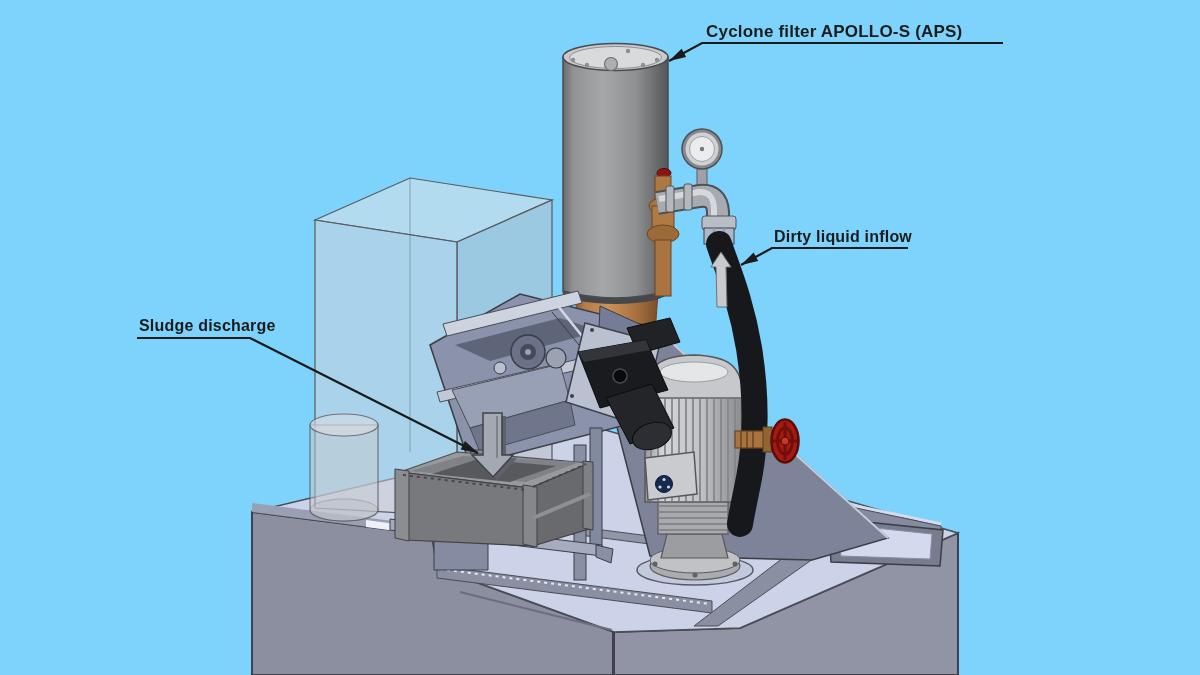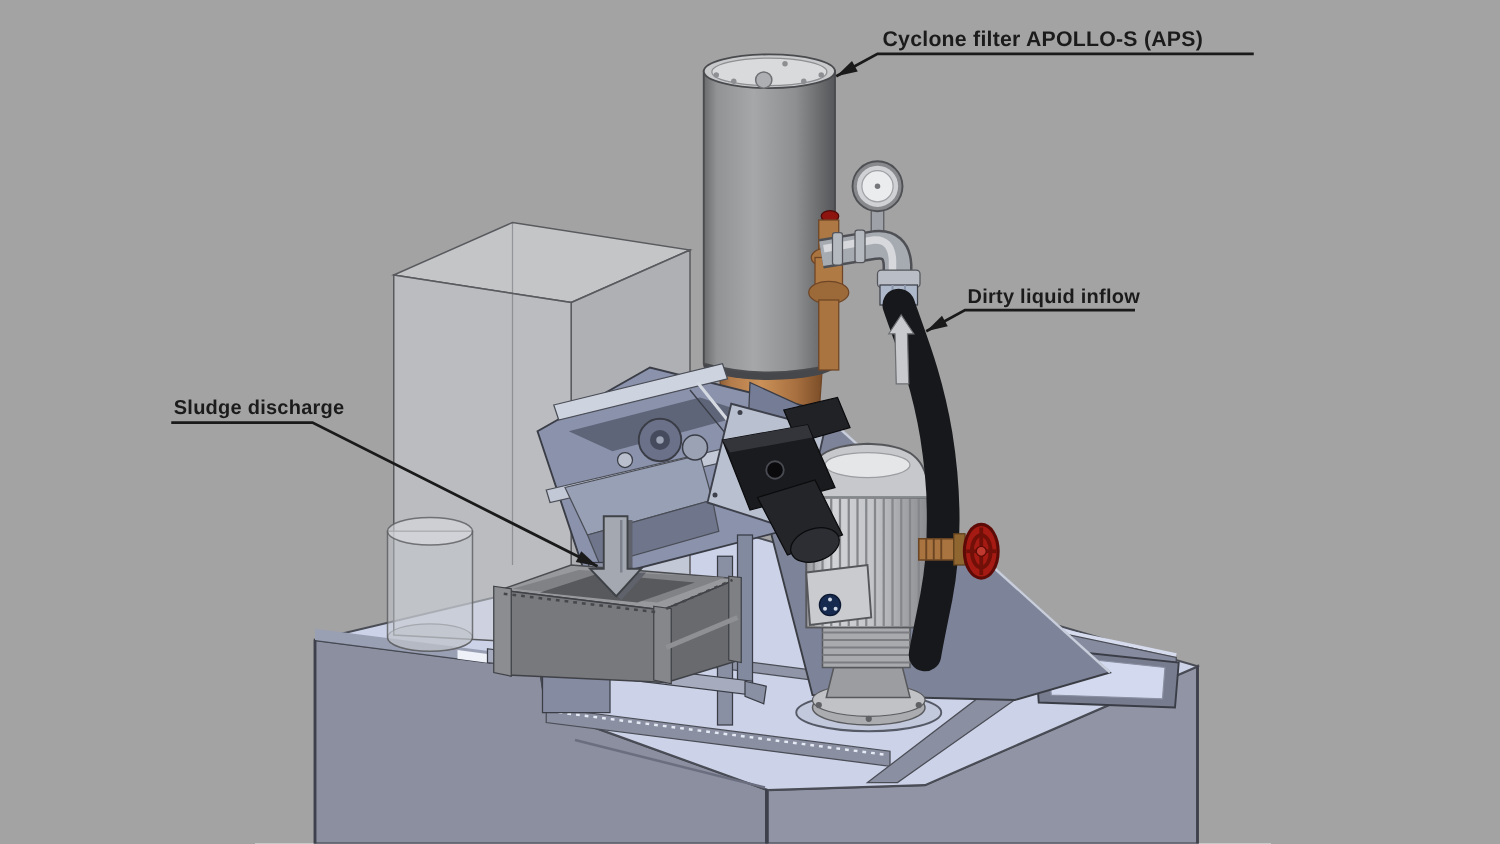--- a/index.html
+++ b/index.html
@@ -1,16 +1,16 @@
 <!DOCTYPE html>
 <html><head>
 <meta charset="utf-8">
 <style>
   html,body{margin:0;padding:0;background:#fff;}
-  .stage{position:relative;width:1200px;height:675px;background:#a3a3a3;overflow:hidden;
+  .stage{position:relative;width:1200px;height:675px;background:#7dd3fc;overflow:hidden;
          font-family:"Liberation Sans",sans-serif;}
   svg{position:absolute;left:0;top:0;}
   .lbl{font:700 17px "Liberation Sans",sans-serif;fill:#1b1b1b;letter-spacing:.2px;}
   .lbl-sm{font:700 16px "Liberation Sans",sans-serif;fill:#1b1b1b;letter-spacing:.2px;}
 </style>
 </head>
 <body>
 
 <div class="stage">
 <svg width="1200" height="675" viewBox="0 0 1200 675">

